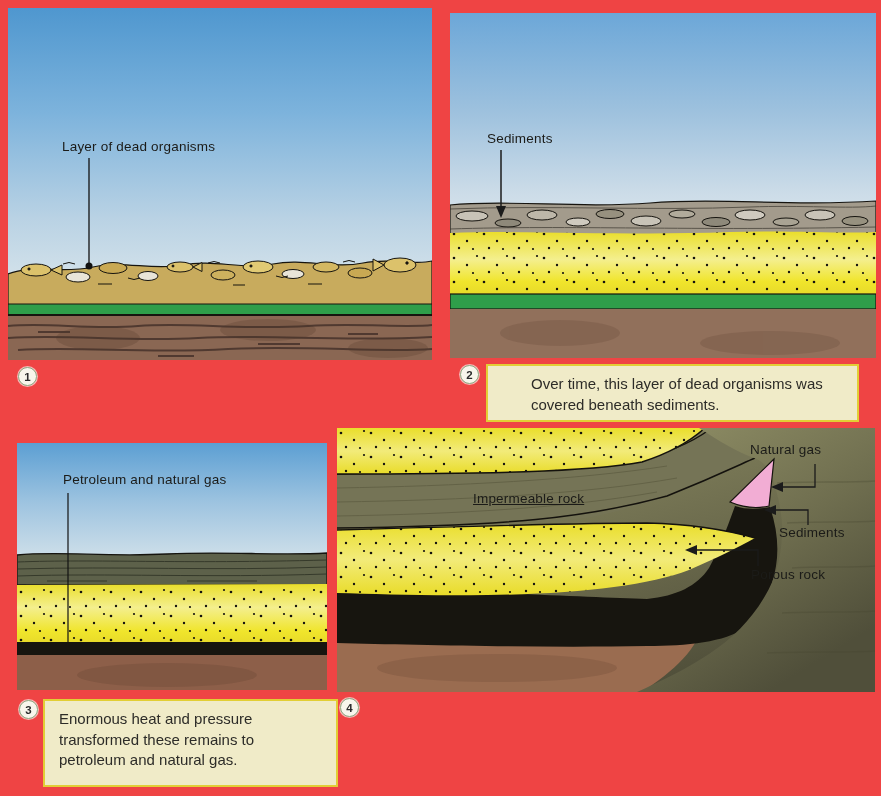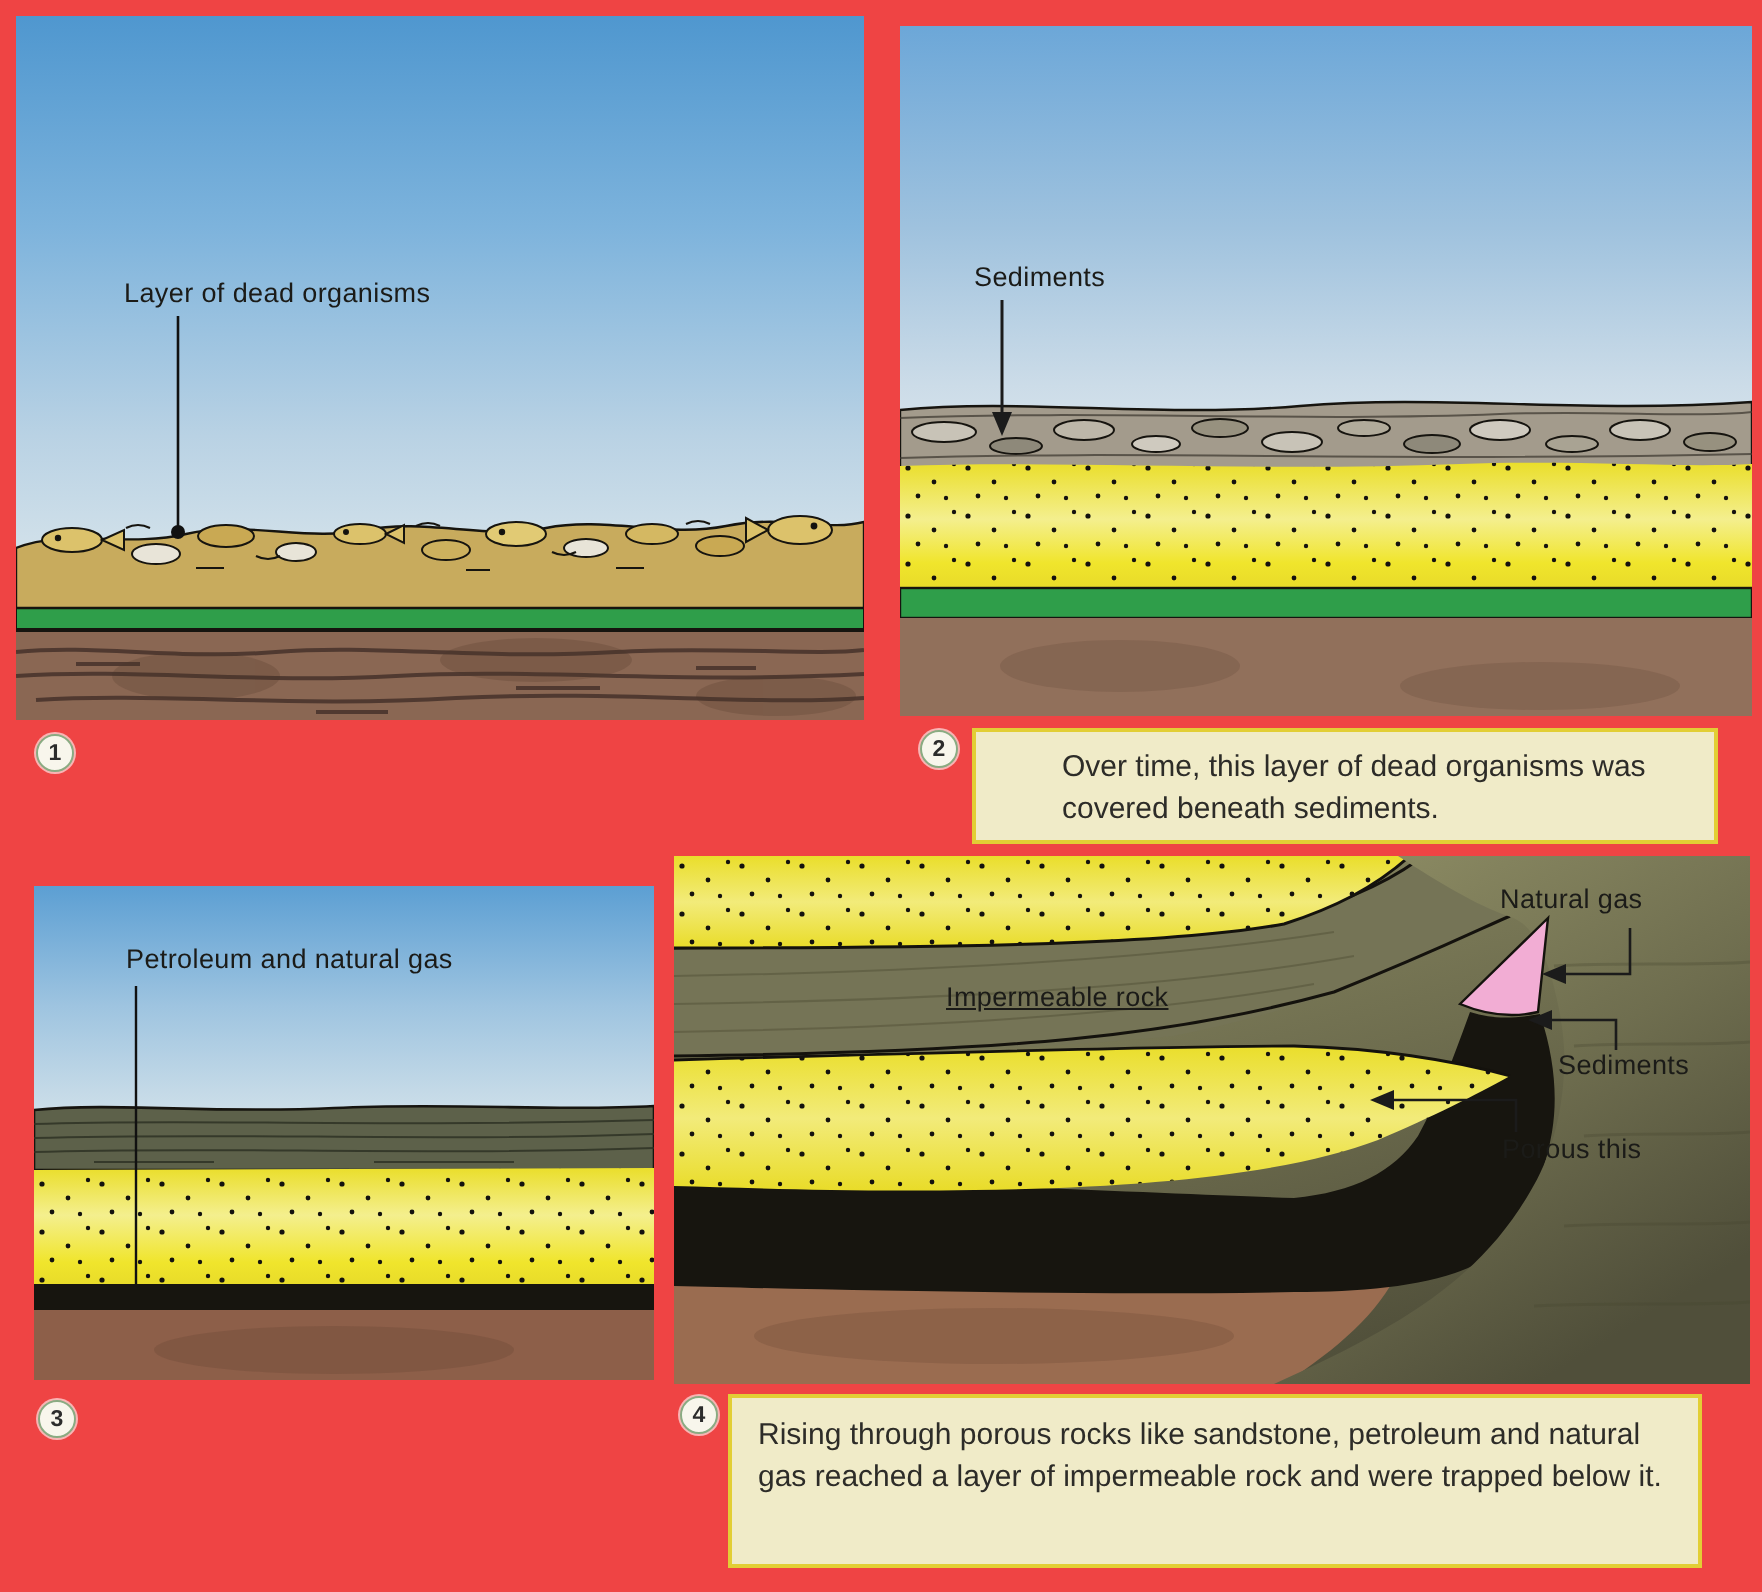--- a/index.html
+++ b/index.html
@@ -269,27 +269,27 @@
           <polygon points="427,82 439,77 439,87" fill="#1b1b1b" stroke="none"></polygon>
       </g>
       <g stroke="#1b1b1b" stroke-width="1.3" fill="none">
         <path d="M421,138 L421,122 L358,122"></path>
           <polygon points="348,122 360,117 360,127" fill="#1b1b1b" stroke="none"></polygon>
       </g>
     </svg>
     <div class="diagram-label" style="left:413px;top:14px;">Natural gas</div>
     <div class="diagram-label" style="left:136px;top:63px;text-decoration:underline;">Impermeable rock</div>
     <div class="diagram-label" style="left:442px;top:97px;">Sediments</div>
-    <div class="diagram-label" style="left:414px;top:139px;">Porous this</div>
+    <div class="diagram-label" style="left:414px;top:139px;">Porous rock</div>
   </div>
 
   <div class="caption-num" style="left:19px;top:700px;">
       <span>3</span>
     </div>
+  <div class="caption-box" style="left:43px;top:699px;width:295px;height:88px;">
+    <span class="ctext">Enormous heat and pressure transformed these remains to petroleum and natural gas.</span>
+  </div>
 
   <div class="caption-num" style="left:340px;top:698px;">
       <span>4</span>
     </div>
-  <div class="caption-box cb4" style="left:364px;top:697px;width:487px;height:87px;">
-    <span class="ctext">Rising through porous rocks like sandstone, petroleum and natural gas reached a layer of impermeable rock and were trapped below it.</span>
-  </div>
 
 </div>
 
 </body></html>

